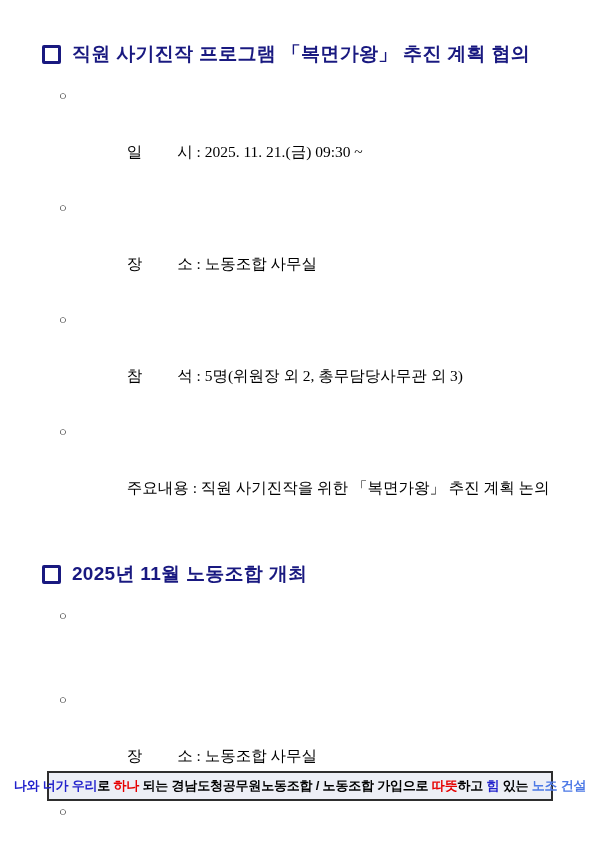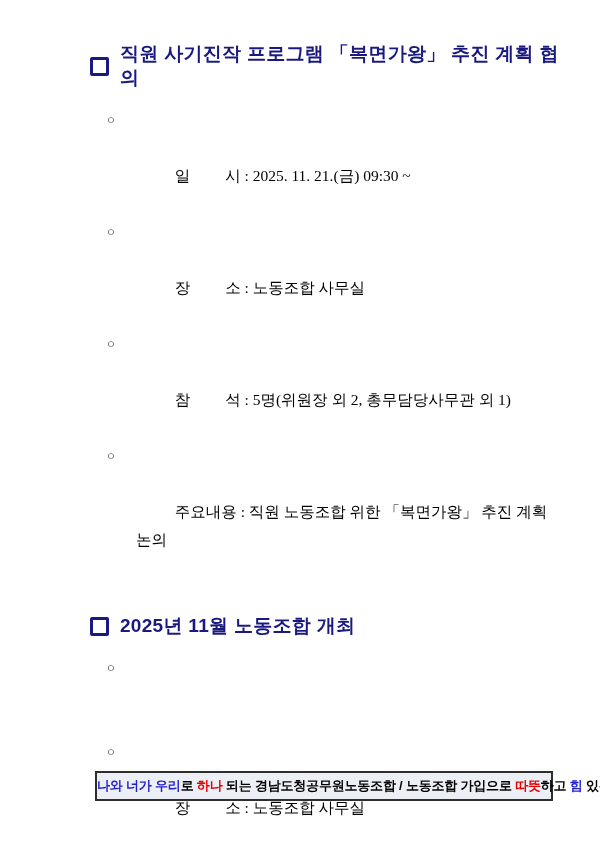--- a/index.html
+++ b/index.html
@@ -1,20 +1,20 @@
 <!DOCTYPE html>
 <html><head>
 <meta charset="utf-8">
 <style>
   html,body{margin:0;padding:0;}
   body{
     width:600px;height:849px;background:#ffffff;position:relative;overflow:hidden;
     font-family:"Liberation Serif","DejaVu Serif",serif;color:#000;
   }
-  .page{position:absolute;inset:0;margin-left:48px;}
+  .page{position:absolute;inset:0;}
   .content{padding:42px 36px 0 42px;}
 
   
   .sec-title{
     display:flex;align-items:center;gap:11px;
     font-family:"Liberation Sans","DejaVu Sans",sans-serif;
     font-weight:bold;font-size:19px;letter-spacing:.3px;line-height:24px;
   }
   .sq{width:13px;height:13px;border-style:solid;border-width:3px;border-radius:2px;flex:none;margin-top:1px;}
 
@@ -57,25 +57,25 @@
         <div class="line">
           <span class="circ">○</span>
           <span>일         시 : 2025. 11. 21.(금) 09:30 ~</span>
         </div>
         <div class="line">
           <span class="circ">○</span>
           <span>장         소 : 노동조합 사무실</span>
         </div>
         <div class="line">
           <span class="circ">○</span>
-          <span>참         석 : 5명(위원장 외 2, 총무담당사무관 외 1)</span>
+          <span>참         석 : 5명(위원장 외 2, 총무담당사무관 외 3)</span>
         </div>
         <div class="line">
           <span class="circ">○</span>
-          <span>주요내용 : 직원 노동조합 위한 「복면가왕」 추진 계획 논의</span>
+          <span>주요내용 : 직원 사기진작을 위한 「복면가왕」 추진 계획 논의</span>
         </div>
       </div>
     </div>
 
     <div class="section2">
       <div class="sec-title" style="color: rgb(25, 25, 128);">
         <span class="sq" style="border-color: rgb(25, 25, 128);"></span>
         <span>2025년 11월 노동조합 개최</span>
       </div>
       <div class="items">
@@ -89,16 +89,16 @@
         <div class="line">
           <span class="circ">○</span>
           
         </div>
 
       </div>
     </div>
 
   </div>
 
-  <div class="footer" style="background-color: rgb(237, 239, 246); border-color: rgb(46, 46, 46); justify-content: space-between;">
+  <div class="footer" style="background-color: rgb(237, 239, 246); border-color: rgb(46, 46, 46);">
     <span style="color: rgb(34, 34, 204);">나와 너가 우리</span><span style="color: rgb(0, 0, 0);">로 </span><span style="color: rgb(230, 0, 0);">하나</span><span style="color: rgb(0, 0, 0);"> 되는 경남도청공무원노동조합 / 노동조합 가입으로 </span><span style="color: rgb(230, 0, 0);">따뜻</span><span style="color: rgb(0, 0, 0);">하고 </span><span style="color: rgb(34, 34, 204);">힘</span><span style="color: rgb(0, 0, 0);"> 있는 </span><span style="color: rgb(77, 121, 230);">노조 건설</span>
   </div>
 </div>
 
 </body></html>

